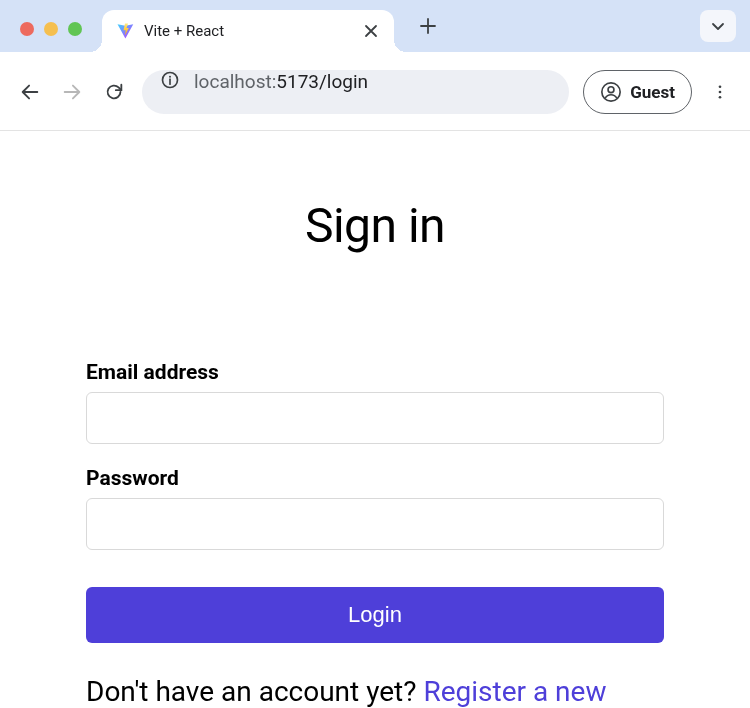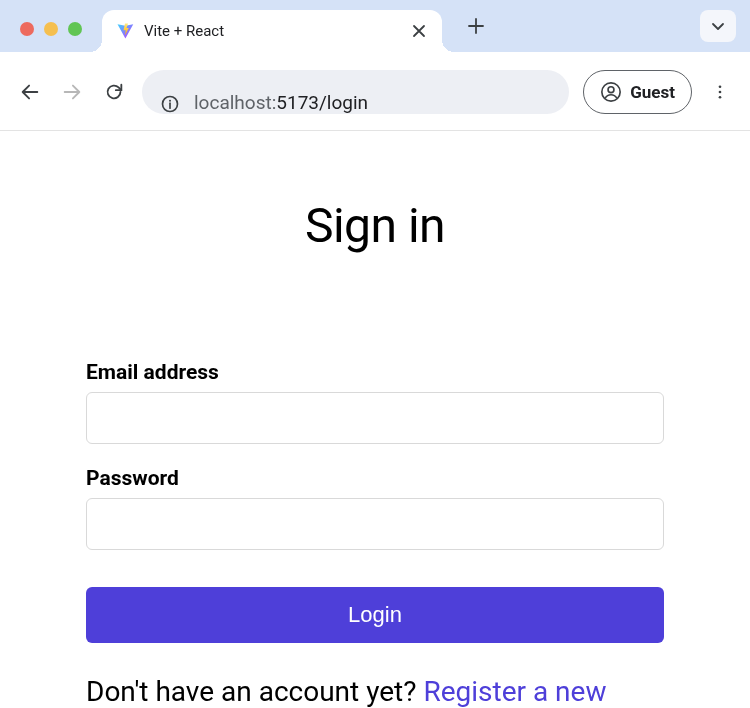--- a/index.html
+++ b/index.html
@@ -6,34 +6,34 @@
     html, body { width: 750px; height: 708px; font-family: -apple-system, BlinkMacSystemFont, "Segoe UI", Roboto, sans-serif; background: #fff; overflow: hidden; }
 
     
     .browser-chrome { height: 131px; border-bottom: 1px solid #e3e3e3; background: #fff; }
     .tab-strip { height: 52px; background: #d5e2f7; display: flex; align-items: flex-end; position: relative; }
     .traffic-lights { display: flex; gap: 10px; padding: 0 20px 16px 20px; align-items: center; }
     .tlight { width: 14px; height: 14px; border-radius: 50%; }
     .tl-red { background: #ed6a5e; }
     .tl-yellow { background: #f5bf4f; }
     .tl-green { background: #61c554; }
-    .tab { background: #fff; height: 42px; width: 340px; border-top-left-radius: 12px; border-top-right-radius: 12px; display: flex; align-items: center; padding: 0 14px; gap: 10px; position: relative; }
+    .tab { background: #fff; height: 42px; width: 292px; border-top-left-radius: 12px; border-top-right-radius: 12px; display: flex; align-items: center; padding: 0 14px; gap: 10px; position: relative; }
     .tab::before, .tab::after { content: ""; position: absolute; bottom: 0; width: 12px; height: 12px; background: #fff; }
     .tab::before { left: -12px; -webkit-mask: radial-gradient(circle at 0 0, transparent 12px, #000 12px); mask: radial-gradient(circle at 0 0, transparent 12px, #000 12px); }
     .tab::after  { right: -12px; -webkit-mask: radial-gradient(circle at 100% 0, transparent 12px, #000 12px); mask: radial-gradient(circle at 100% 0, transparent 12px, #000 12px); }
     .tab-favicon { width: 18px; height: 18px; display: flex; align-items: center; justify-content: center; }
     .tab-title { flex: 1; font-size: 15px; color: #202124; white-space: nowrap; overflow: hidden; text-overflow: ellipsis; }
     .tab-close { width: 18px; height: 18px; display: flex; align-items: center; justify-content: center; color: #3c4043; font-size: 16px; }
     .new-tab { margin-left: 20px; margin-bottom: 12px; width: 28px; height: 28px; display: flex; align-items: center; justify-content: center; color: #3c4043; font-size: 20px; }
     .window-collapse { position: absolute; right: 14px; top: 10px; width: 36px; height: 32px; background: #f4f6fb; border-radius: 8px; display: flex; align-items: center; justify-content: center; }
 
     .toolbar { height: 79px; display: flex; align-items: center; padding: 0 16px; gap: 14px; }
     .nav-icon { width: 28px; height: 28px; display: flex; align-items: center; justify-content: center; color: #3c4043; }
     .nav-icon.disabled { color: #b7b7b7; }
-    .address-bar { flex: 1; height: 44px; background: #edeff4; border-radius: 22px; display: flex; align-items: flex-end; padding: 0 18px; gap: 14px; min-width: 0; }
+    .address-bar { flex: 1; height: 44px; background: #edeff4; border-radius: 22px; display: flex; align-items: flex-start; padding: 0 18px; gap: 14px; min-width: 0; }
     .site-info { width: 20px; height: 20px; display:flex; align-items:center; justify-content:center; }
     .url { font-size: 19px; color: #202124; white-space: nowrap; overflow: hidden; text-overflow: ellipsis; }
     .url .host-dim { color: #5f6368; }
     .profile-chip { height: 44px; border: 1.5px solid #5f6368; border-radius: 22px; display: flex; align-items: center; padding: 0 16px; gap: 8px; font-size: 17px; color: #202124; font-weight: bold; }
     .kebab { width: 28px; height: 28px; display:flex; align-items:center; justify-content:center; }
 
     
     .page { padding: 48px 86px 0 86px; }
     .page-title { font-size: 48px; font-weight: 400; text-align: center; color: #000; margin-top: 18px; margin-bottom: 106px; letter-spacing: -0.5px; }
     .form-group { margin-bottom: 22px; }

